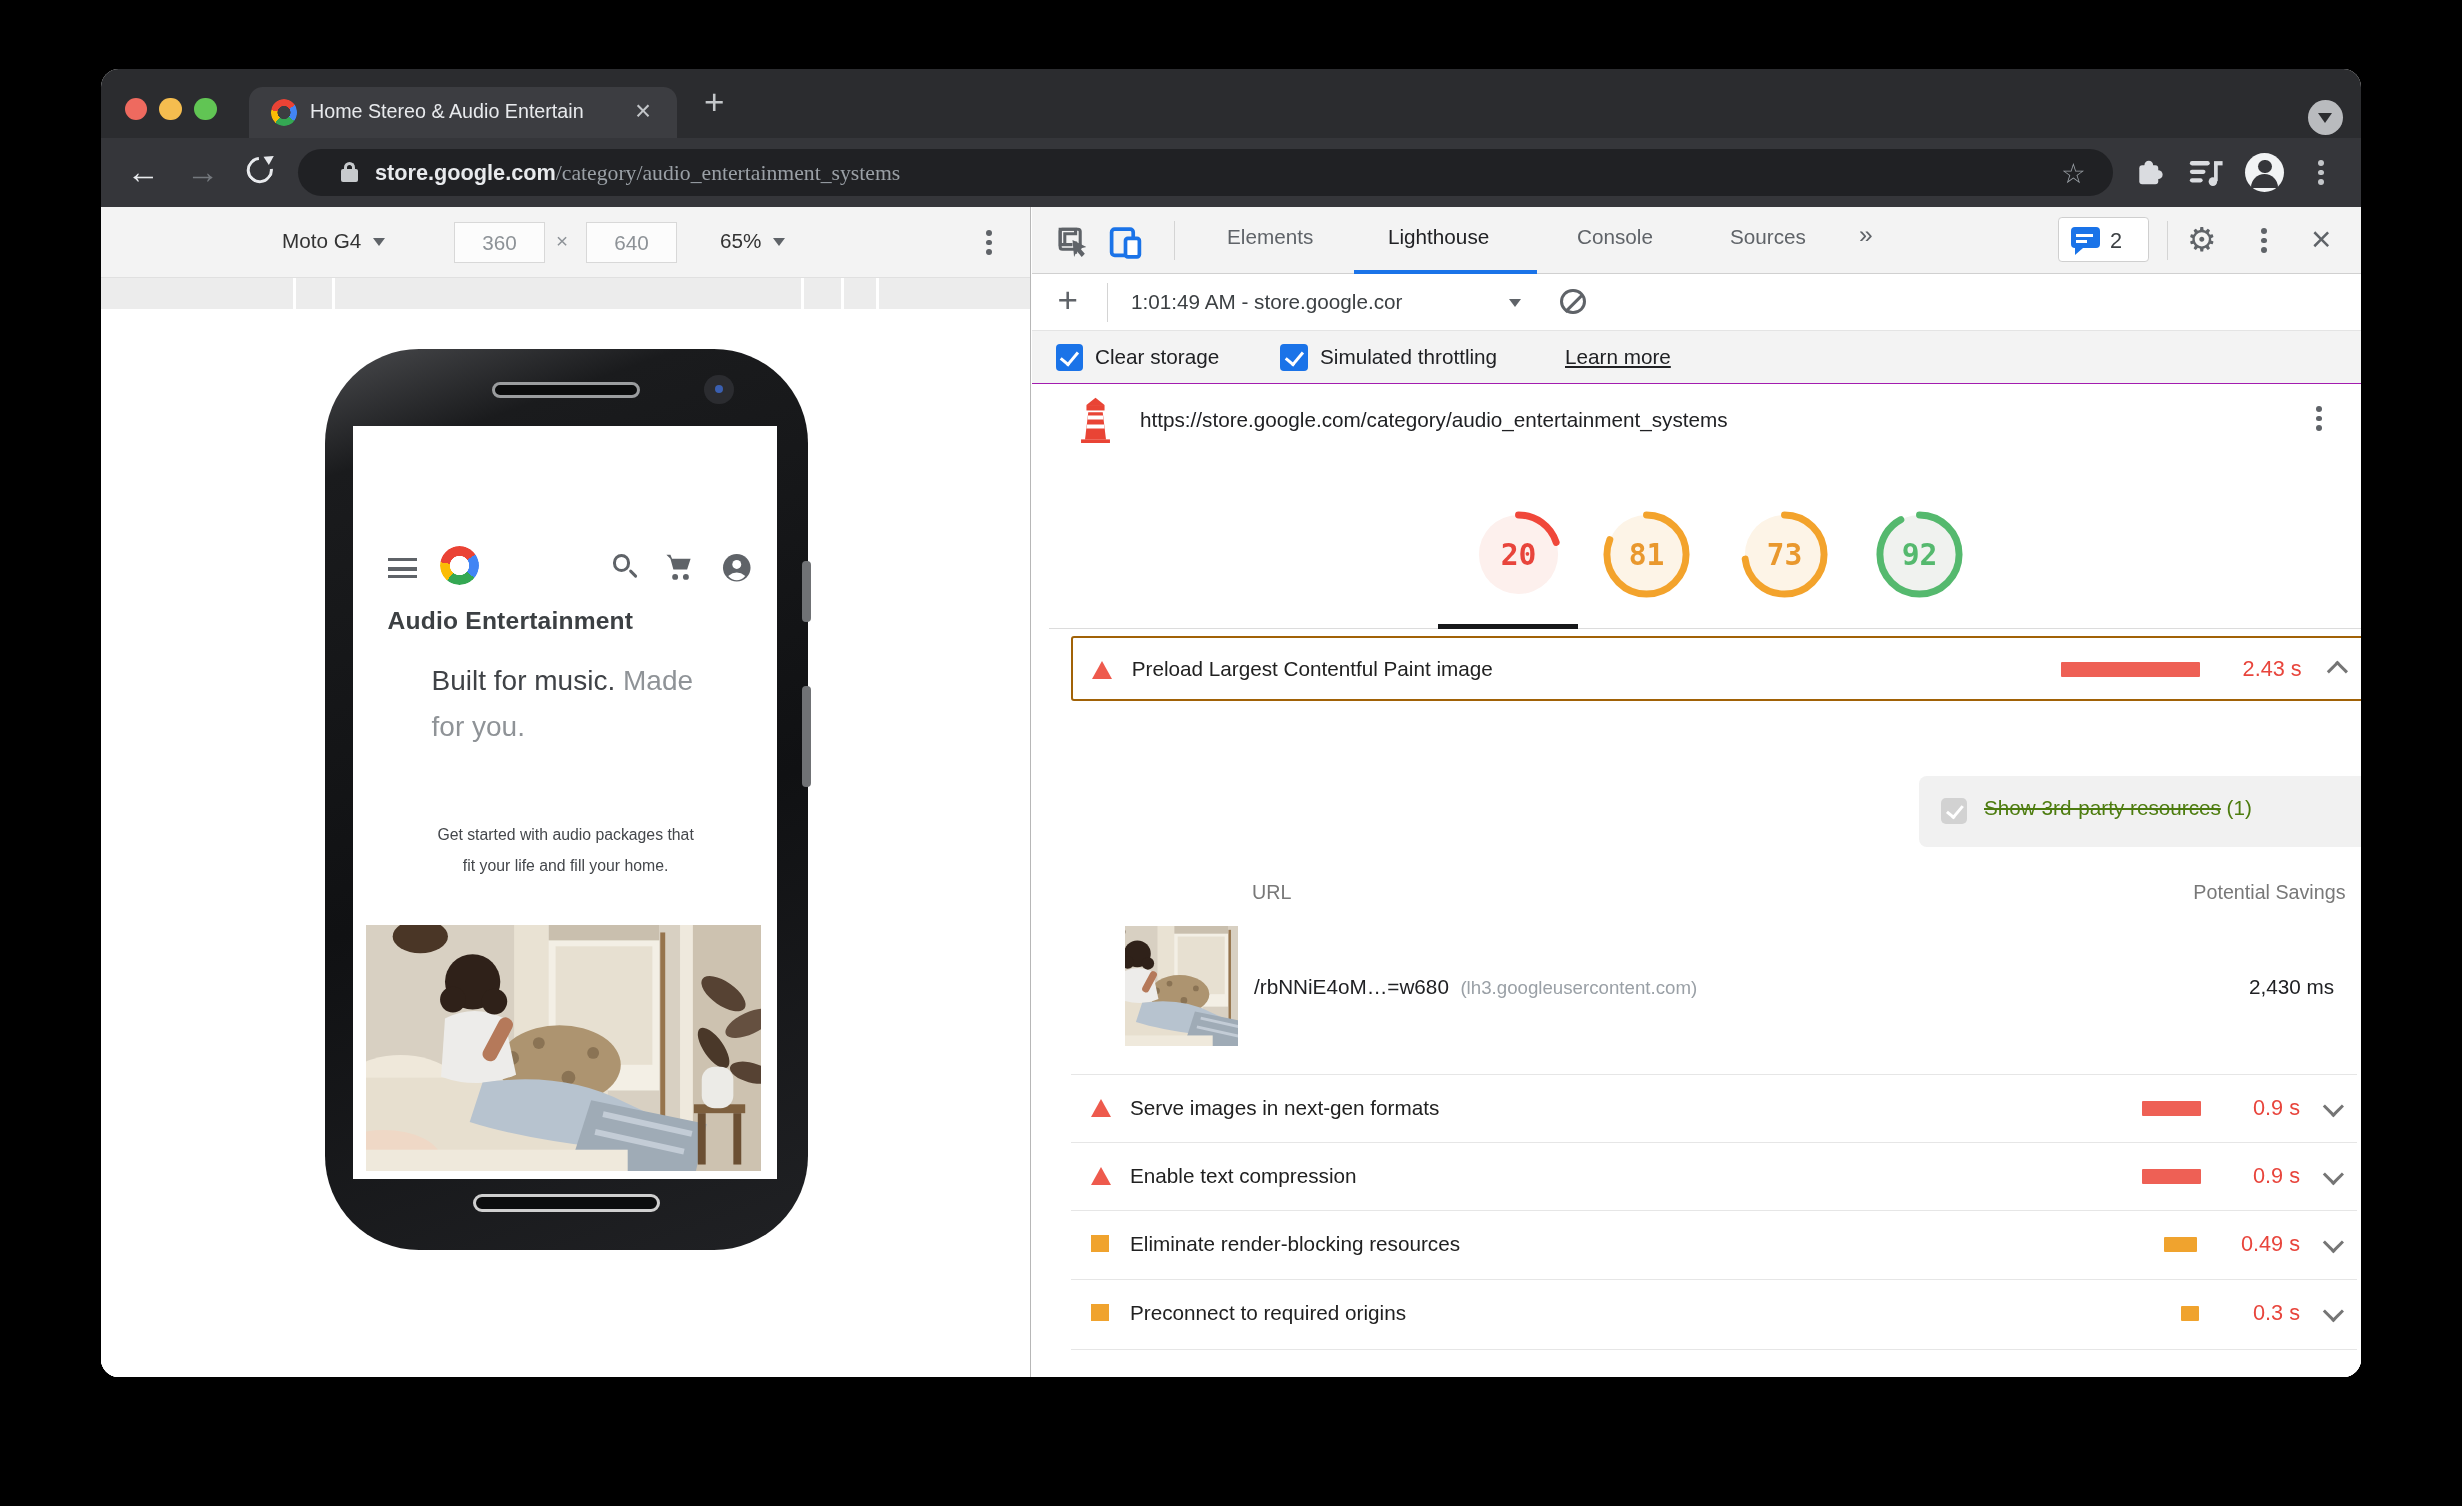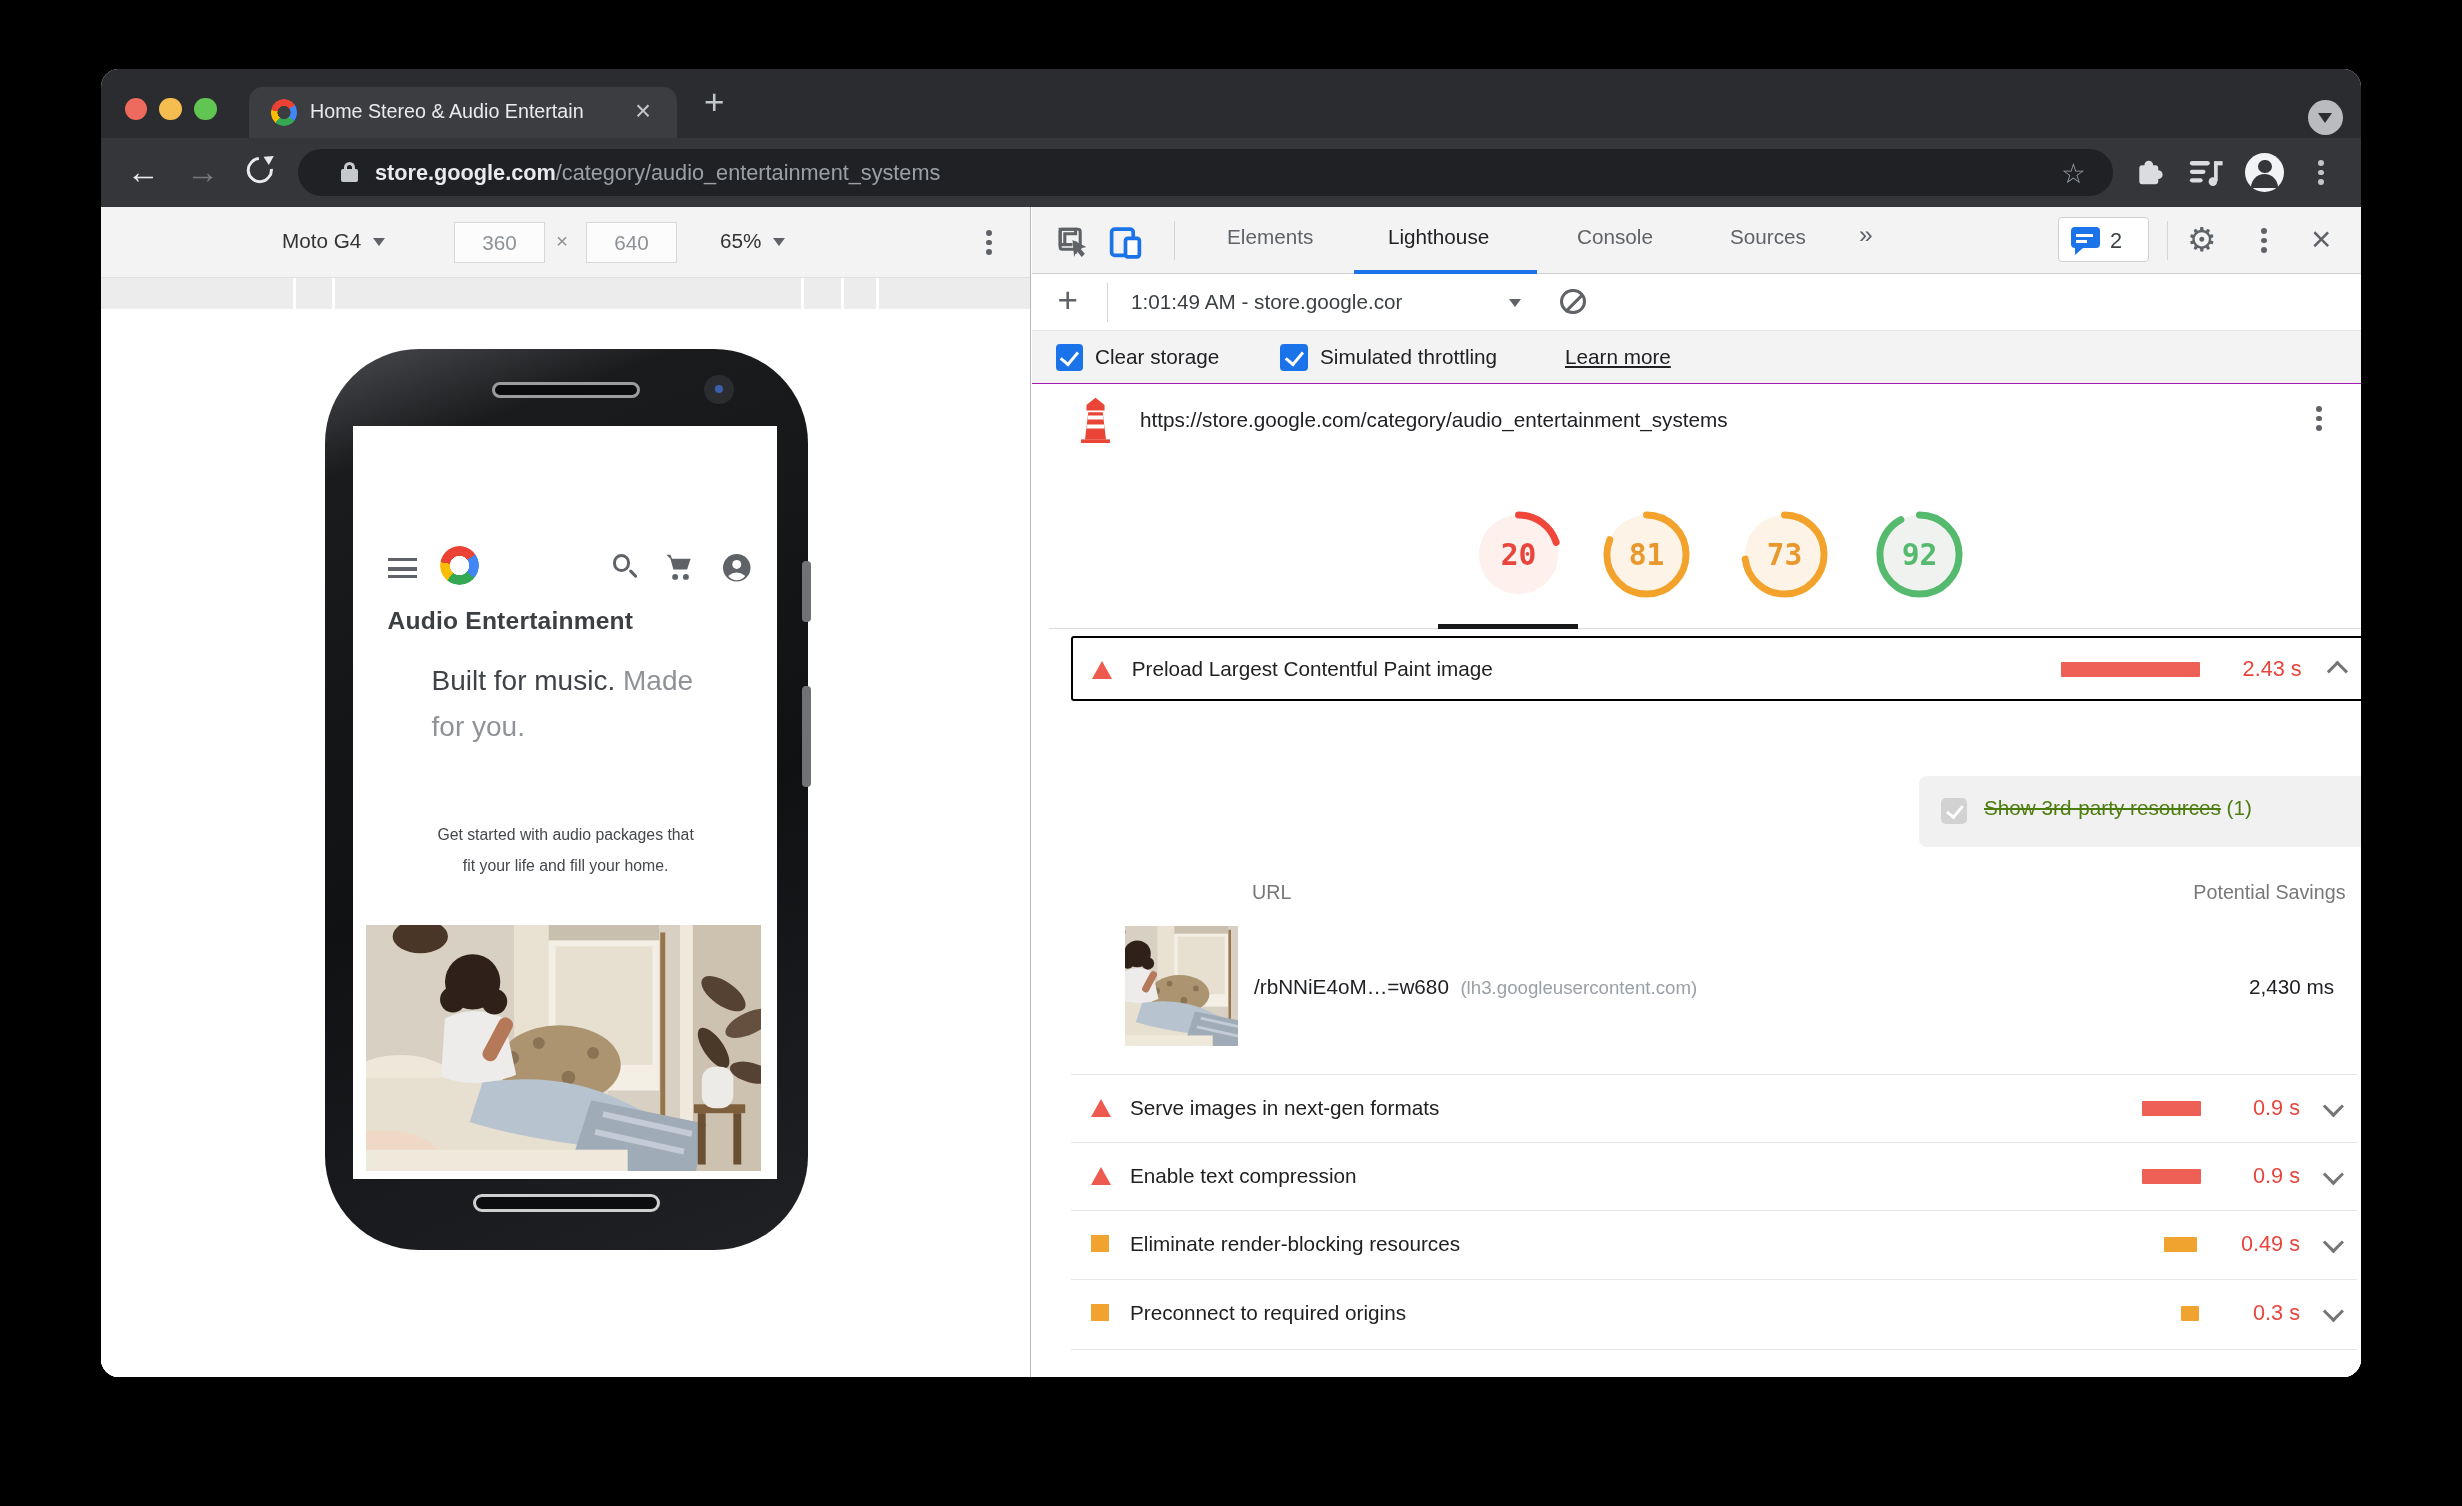--- a/index.html
+++ b/index.html
@@ -25,21 +25,21 @@
 
   
   .navbar { position:absolute; left:0; top:69px; width:100%; height:69px; background:#35363a; }
   .navglyph { position:absolute; top:14.8px; font-size:33px; color:#e8eaed; }
   .reload-ring { position:absolute; left:146px; top:18.7px; width:25.6px; height:25.6px; border:3.4px solid #e8eaed; border-radius:50%; border-top-color:transparent; transform:rotate(40deg); }
   .reload-head { position:absolute; left:164px; top:15.8px; border-left:5.9px solid transparent; border-right:5.9px solid transparent; border-bottom:9.9px solid #e8eaed; transform:rotate(58deg); }
   .urlpill { position:absolute; left:197px; top:10.8px; width:1815px; height:47px; background:#202124; border-radius:23.6px; }
   .lock-body { position:absolute; left:43px; top:20.7px; width:16.7px; height:12.8px; background:#c7cacd; border-radius:2px; }
   .lock-shackle { position:absolute; left:46px; top:12.8px; width:10.8px; height:9.9px; border:3px solid #c7cacd; border-bottom:none; border-radius:5.9px 5.9px 0 0; }
   .urltext { position:absolute; left:77px; top:10.8px; font-size:21.7px; color:#e8eaed; white-space:nowrap; }
-  .urltext .dim { color:#9aa0a6; }
+  .urltext .dim { color:#9aa0a6;font-family:Liberation Serif, serif; }
   .star { position:absolute; left:1763px; top:7.9px; color:#9aa0a6; font-size:27.6px; }
   .avatar { position:absolute; left:2144px; top:14.8px; width:39px; height:39px; border-radius:50%; background:#f1f3f4; }
   .avatar .head { position:absolute; left:12.8px; top:6.9px; width:13.8px; height:13.8px; border-radius:50%; background:#35363a; }
   .avatar .bod { position:absolute; left:5.9px; top:21.7px; width:27.6px; height:13.8px; border-radius:13.8px 13.8px 0 0; background:#35363a; }
   .kebab { position:absolute; width:5.9px; height:5.9px; border-radius:50%; background:#c3c6c9; }
   .kebab:before,.kebab:after { content:""; position:absolute; left:0; width:5.9px; height:5.9px; border-radius:50%; background:inherit; }
   .kebab:before { top:-9.9px; } .kebab:after { top:9.9px; }
 
   
   .content { position:absolute; left:0; top:138px; width:100%; height:1170px; background:#fff; }
@@ -110,21 +110,21 @@
   .setlbl { position:absolute; top:13.8px; font-size:20.7px; color:#202124; }
   .link { text-decoration:underline; color:#202124; }
 
   .report { position:absolute; left:4px; top:177px; width:100%; height:993px; background:#fff;margin-left:13px; }
   .lh-url { position:absolute; left:91px; top:23.6px; font-size:20.7px; color:#202124; }
   .report .hairline { position:absolute; left:0; top:244px; width:100%; height:1px; background:#dcdcdc; }
   .tab-indicator { position:absolute; left:389px; top:240px; width:140px; height:4.9px; background:#17181a; }
 
   .gauge { position:absolute; width:95px; height:95px; }
   .gauge text { font-family:"DejaVu Sans Mono", monospace; font-size:30px; font-weight:bold; }
-  .lcp-card { position:absolute; left:21.7px; top:252px; width:1300px; height:65px; border:2px solid #000000; border-radius:3px; background:#fff; }
+  .lcp-card { position:absolute; left:21.7px; top:252px; width:1300px; height:65px; border:2px solid #a16207; border-radius:3px; background:#fff; }
   .tri-marker { width:0; height:0; border-left:10.8px solid transparent; border-right:10.8px solid transparent; border-bottom:18.7px solid #ee5a4d; }
   .sq-marker { width:17.7px; height:17.7px; background:#f0a32e; }
   .audit-title { font-size:20.7px; color:#212121; }
   .bar { position:absolute; height:15.8px; background:#ee6055; border-radius:1px; }
   .bar.orange { background:#f0a32e; }
   .val { position:absolute; font-size:21.7px; color:#e8453c; text-align:right; }
   .chev { position:absolute; width:14.8px; height:14.8px; border-right:3.4px solid #757575; border-bottom:3.4px solid #757575; }
   .chev.down { transform:rotate(45deg); }
   .chev.up { transform:rotate(-135deg); }
   .desc { position:absolute; left:81px; top:361px; font-size:20.7px; color:#212121; }

